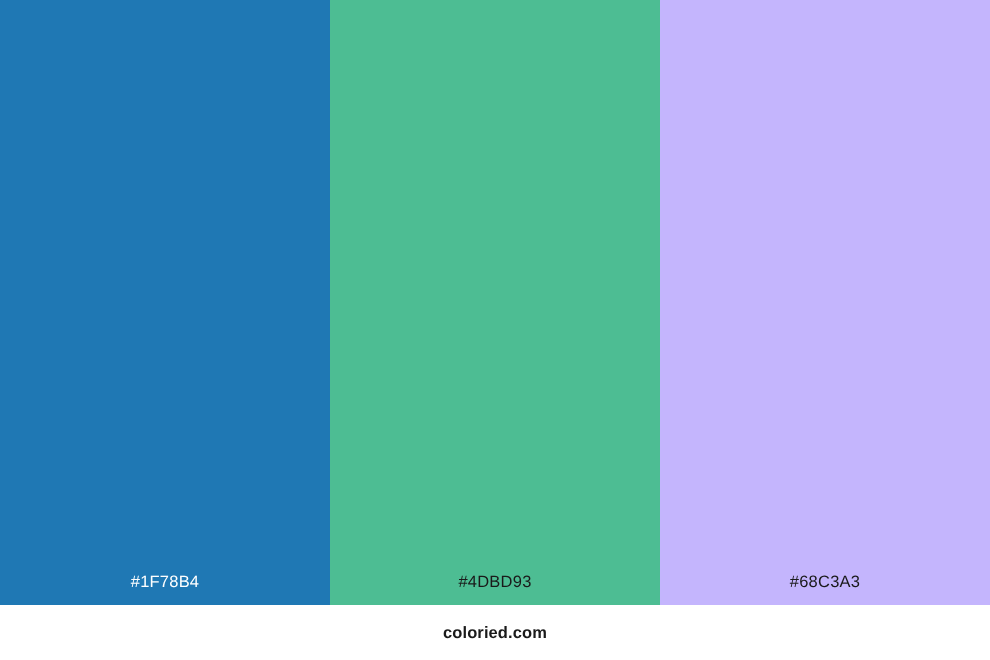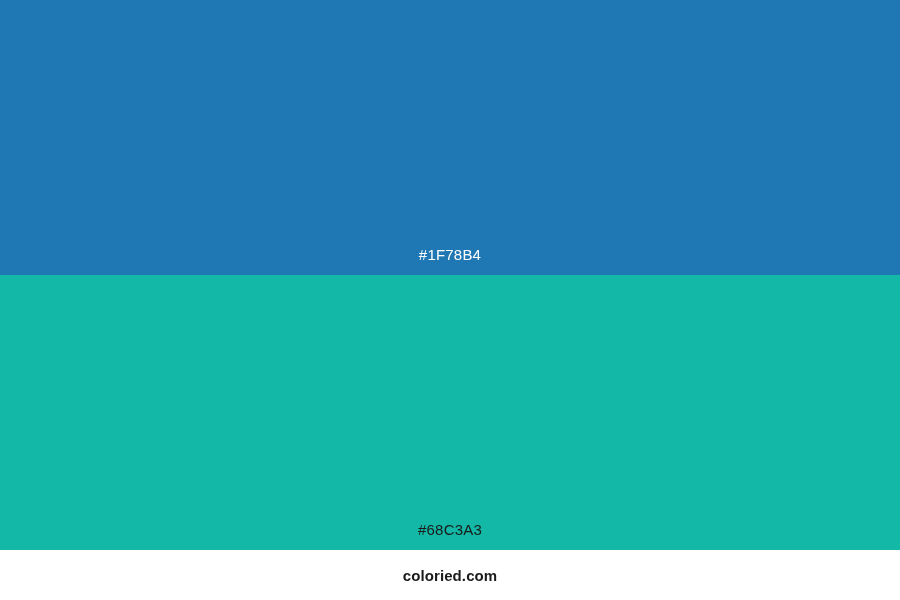--- a/index.html
+++ b/index.html
@@ -18,21 +18,21 @@
     width: 900px;
     height: 600px;
     display: flex;
     flex-direction: column;
     background: #ffffff;
   }
   .swatch-strip {
     width: 900px;
     height: 550px;
     display: flex;
-    flex-direction: column;
+    flex-direction: row;
   }
   .swatch {
     flex: 1 1 180px;
     height: 550px;
     position: relative;
     display: flex;
     align-items: flex-end;
     justify-content: center;
   }
   .swatch-label {
@@ -73,22 +73,25 @@
 <div class="palette-page">
 
   <div class="swatch-strip">
 
     <div class="swatch" style="background-color: rgb(31, 120, 180);">
       <span class="swatch-label light-text" style="color: rgb(255, 255, 255);">#1F78B4</span>
     </div>
 
 
 
+    <div class="swatch" style="background-color: rgb(77, 189, 147);">
+      <span class="swatch-label dark-text" style="color: rgb(26, 26, 26);">#4DBD93</span>
+    </div>
 
-    <div class="swatch" style="background-color: #14b8a6;">
+    <div class="swatch" style="background-color: #c4b5fd;">
       <span class="swatch-label dark-text" style="color: rgb(26, 26, 26);">#68C3A3</span>
     </div>
 
   </div>
 
   <div class="footer" style="background-color: rgb(255, 255, 255);">
     <span class="footer-brand" style="color: rgb(26, 26, 26);">coloried.com</span>
   </div>
 
 </div>

